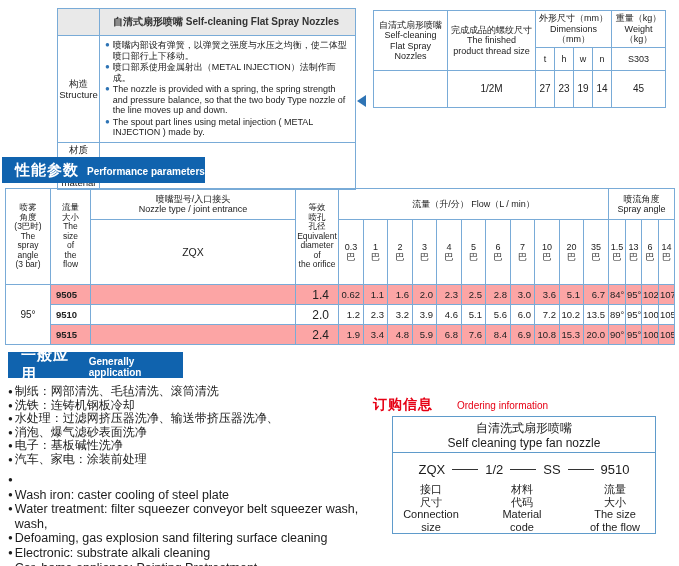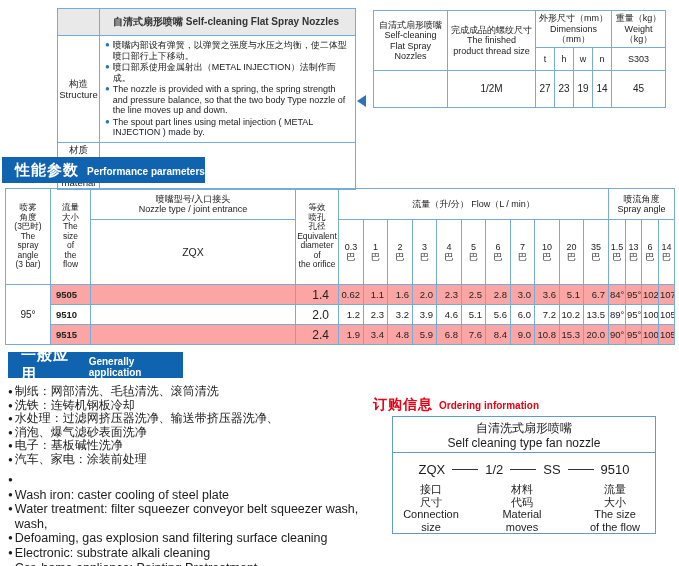--- a/index.html
+++ b/index.html
@@ -47,21 +47,21 @@
   
   .appList{left:8px;top:385px;width:360px}
   .appList .li{display:flex;font-size:12px;line-height:13.6px;color:#1c1c1c}
   .appList .bu{font-size:8px;line-height:13.6px;margin-right:2px}
   .enList{left:8px;top:473px;width:380px}
   .enList .li{display:flex;font-size:12.5px;line-height:14.6px;color:#1c1c1c}
   .enList .bu{font-size:8px;line-height:14.6px;margin-right:2px}
   
   .ordHead{left:373px;top:396px;display:flex;align-items:baseline;color:#e60014}
   .ordHead .cn{font-size:14px;font-weight:bold;letter-spacing:1px}
-  .ordHead .en{font-size:10px;font-weight:bold;margin-left:6px}
+  .ordHead .en{font-size:10px;font-weight:normal;margin-left:24px}
   .ordBox{left:392px;top:416px;width:262px;height:116px;border:1px solid #5f9bcb;background:#fff}
   .ordTitle{height:36px;border-bottom:1px solid #5f9bcb;text-align:center;font-size:12px;line-height:14.5px;padding-top:4px;box-sizing:border-box;color:#1c1c1c}
   .codesRow{display:flex;align-items:center;justify-content:center;margin-top:9px;font-size:13px;color:#1c1c1c}
   .codesRow .sep{width:26px;border-top:1px solid #333;margin:0 7px;height:0}
   .labelsRow{display:flex;justify-content:space-between;padding:0 9px;margin-top:6px}
   .labelsRow .lab{text-align:center;font-size:11px;line-height:12.5px;color:#1c1c1c}
   
   .arrowDeco{left:357px;top:95px;width:0;height:0;border-top:6px solid transparent;border-bottom:6px solid transparent;border-right:9px solid #2e74b5}
 </style>
 </head>
@@ -288,21 +288,21 @@
       <td class="model g" style="height:17px">9515</td>
       <td class="g"></td>
       <td class="eq g">2.4</td>
       <td class="num g">1.9</td>
       <td class="num g">3.4</td>
       <td class="num g">4.8</td>
       <td class="num g">5.9</td>
       <td class="num g">6.8</td>
       <td class="num g">7.6</td>
       <td class="num g">8.4</td>
-      <td class="num g">9.0</td>
+      <td class="num g">6.9</td>
       <td class="num g">10.8</td>
       <td class="num g">15.3</td>
       <td class="num g">20.0</td>
       <td class="ang g">90°</td>
       <td class="ang g">95°</td>
       <td class="ang g">100°</td>
       <td class="ang g">105°</td>
     </tr>
   </tbody>
     </table>
@@ -383,21 +383,21 @@
       <span>9510</span>
     </div>
     <div class="labelsRow">
       <div class="lab pl" style="width:58px">接口
 尺寸
 Connection
 size</div>
       <div class="lab pl" style="width:52px">材料
 代码
 Material
-moves</div>
+code</div>
       <div class="lab pl" style="width:62px">流量
 大小
 The size
 of the flow</div>
     </div>
   </div>
 
 </div>
 
 </body></html>

